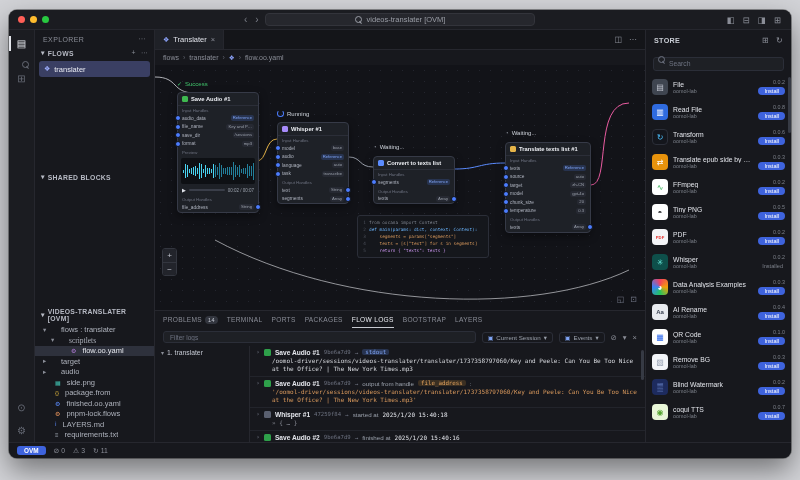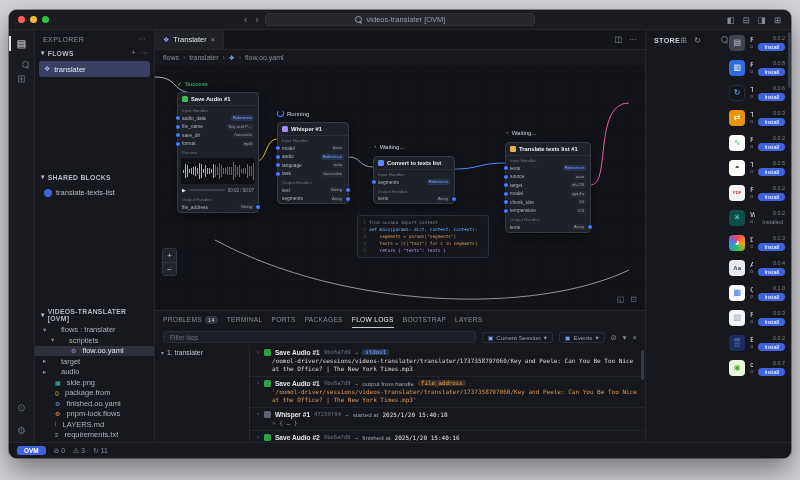--- a/index.html
+++ b/index.html
@@ -63,21 +63,21 @@
   .sechdr { display:flex; align-items:center; gap:3px; padding:3px 6px; color:#b7bac4; font-weight:bold; font-size:6.8px; letter-spacing:.3px; }
   .sechdr .right { margin-left:auto; display:flex; gap:5px; color:#8a8d97; font-weight:normal; }
   .flowitem { margin:1px 4px; height:16px; border-radius:3px; display:flex; align-items:center; gap:4px;
               padding:0 5px; background:#3a3f63; color:#e8eaf2; font-size:7.5px; cursor:pointer; }
   .flowitem .i-flow { color:#9fb0ff; font-size:7px; }
   .sharditem { margin:1px 4px; height:15px; display:flex; align-items:center; gap:4px; padding:0 5px; color:#b7bac4; cursor:pointer; }
   .shared-ico { width:8px; height:8px; border-radius:50%; background:#3e63dd; flex:none; }
   .spacer1 { height:92px; }
   .projblock { margin-top:auto; padding-bottom:2px; }
   .tree-row { height:10.5px; display:flex; align-items:center; gap:5px; padding:0 4px 0 8px; color:#aeb2bc; cursor:pointer; white-space:nowrap; }
-  .tree-row.ind1 { padding-left:16px; } .tree-row.ind2 { padding-left:24px; }
+  .tree-row.ind1 { padding-left:16px;font-family:Liberation Serif, serif; } .tree-row.ind2 { padding-left:24px; }
   .tree-row.sel { background:#2e313c; color:#e4e6ec; }
   .chev { width:7px; color:#8a8d97; font-size:6.5px; flex:none; }
   .ticon { margin-right:1px; font-size:6px; color:#8a8d97; }
   .ic-yellow { color:#d9b23c; } .ic-blue { color:#5b8cff; } .ic-purple { color:#b07ad6; }
   .ic-orange { color:#e8935a; } .ic-teal { color:#3fc0b0; } .ic-gray { color:#9aa0ab; }
   .tlabel { overflow:hidden; text-overflow:ellipsis; }
 
   
   .editor { flex:1; display:flex; flex-direction:column; min-width:0; }
   .tabbar { height:20px; background:#141519; border-bottom:1px solid #26272e; display:flex; align-items:stretch; flex:none; }
@@ -159,21 +159,21 @@
   .earrow { color:#6d7280; }
   .chip { background:#27334f; color:#7fa4f5; border-radius:2px; padding:0 3px; font-size:5.8px; }
   .codechip { background:#3a2f22; color:#e0a05c; border-radius:2px; padding:0 3px; font-size:5.8px; }
   .ekind { color:#9aa0ab; font-family:"Liberation Sans",sans-serif; font-size:6.2px; }
   .etime { color:#e4e6ec; }
   .ebody { padding:1px 0 1px 16px; line-height:8px; word-break:break-all; }
   .ebody.white { color:#d5d7dc; } .ebody.orange { color:#d8985c; } .ebody.gray { color:#8a8d97; }
   .logscroll { position:absolute; right:1px; top:4px; width:3px; height:30px; background:#363a44; border-radius:2px; }
 
   
-  .store { width:146px; border-left:1px solid #26272e; background:#17181d; display:flex; flex-direction:row; flex:none; }
+  .store { width:146px; border-left:1px solid #26272e; background:#17181d; display:flex; flex-direction:column; flex:none; }
   .shdr { height:20px; display:flex; align-items:center; padding:0 8px; font-size:7.2px; font-weight:bold; color:#c8ccd4; letter-spacing:.3px; flex:none; }
   .shdr .right { margin-left:auto; display:flex; gap:7px; color:#8a8d97; font-weight:normal; font-size:8px; }
   .ssearchwrap { margin:2px 7px 4px; position:relative; flex:none; }
   .ssearch { width:100%; height:14px; background:#1e2025; border:1px solid #2b2e38; border-radius:3px;
              color:#aeb2bc; font-size:6.8px; padding:0 5px 0 15px; outline:none; font-family:"Liberation Sans",sans-serif; }
   .ssearch::placeholder { color:#6d7280; }
   .ssearchwrap .mag { position:absolute; left:5px; top:4px; color:#6d7280; }
   .slist { flex:1; overflow:hidden; padding:0 6px; position:relative; }
   .sitem { height:25px; display:flex; align-items:center; gap:5px; cursor:pointer; }
   .sicon { width:16px; height:16px; border-radius:4px; flex:none; display:flex; align-items:center; justify-content:center; font-size:8px; }
@@ -243,24 +243,20 @@
         </span>
       </div>
       <div class="flowitem">
         <span class="i-flow"></span>
         <span>translater</span>
       </div>
       <div class="spacer1"></div>
       <div class="sechdr">
         <span class="i-chev"></span>
         <span>SHARED BLOCKS</span>
-      </div>
-      <div class="sharditem">
-        <span class="shared-ico"></span>
-        <span>translate-texts-list</span>
       </div>
       <div class="projblock">
         <div class="sechdr">
           <span class="i-chev"></span>
           <span>VIDEOS-TRANSLATER [OVM]</span>
         </div>
         <div>
 
             <div class="tree-row ind0">
               <span class="chev i-down"></span>
@@ -737,20 +733,21 @@
     <div class="store">
       <div class="shdr">
         <span>STORE</span>
         <span class="right">
           <span class="i-grid"></span>
           <span class="i-sync"></span>
         </span>
       </div>
       <div class="ssearchwrap">
         <span class="mag"></span>
+        <input class="ssearch" placeholder="Search" style="">
       </div>
       <div class="slist">
 
         <div class="sscroll"></div>
 
           <div class="sitem">
             <span class="sicon" style="background:#3f4550;color:#c9ced8">▤</span>
             <span class="smid">
               <span class="sname" style="display:block">File</span>
               <span class="sauthor" style="display:block">oomol-lab</span>

